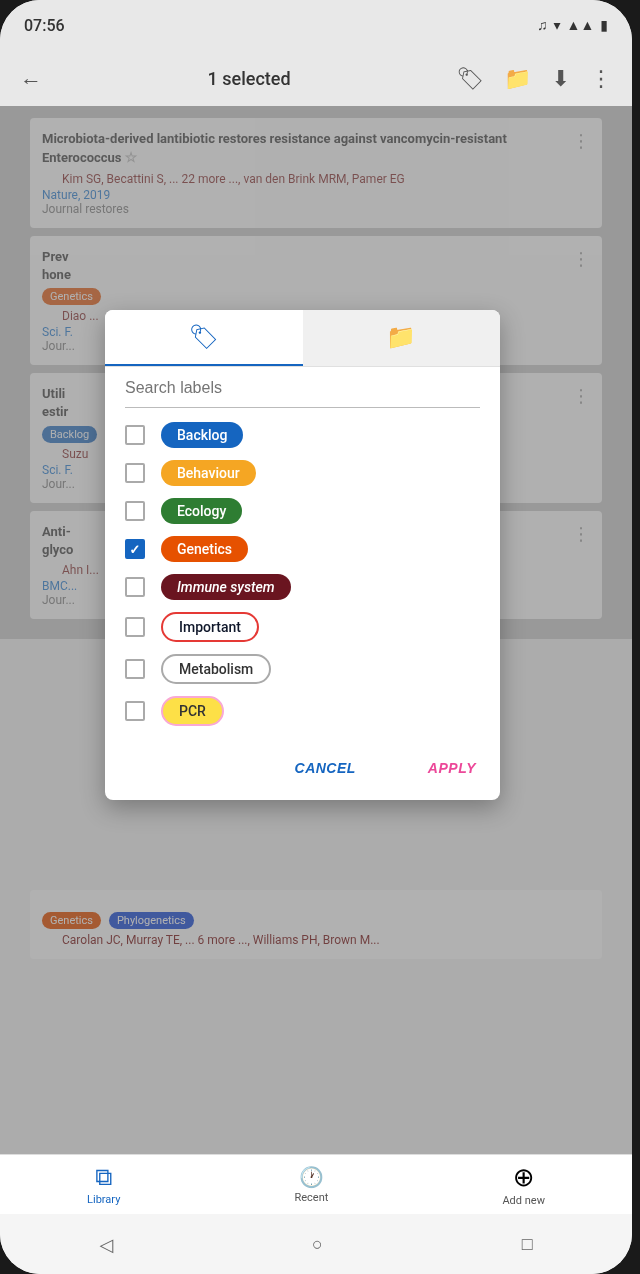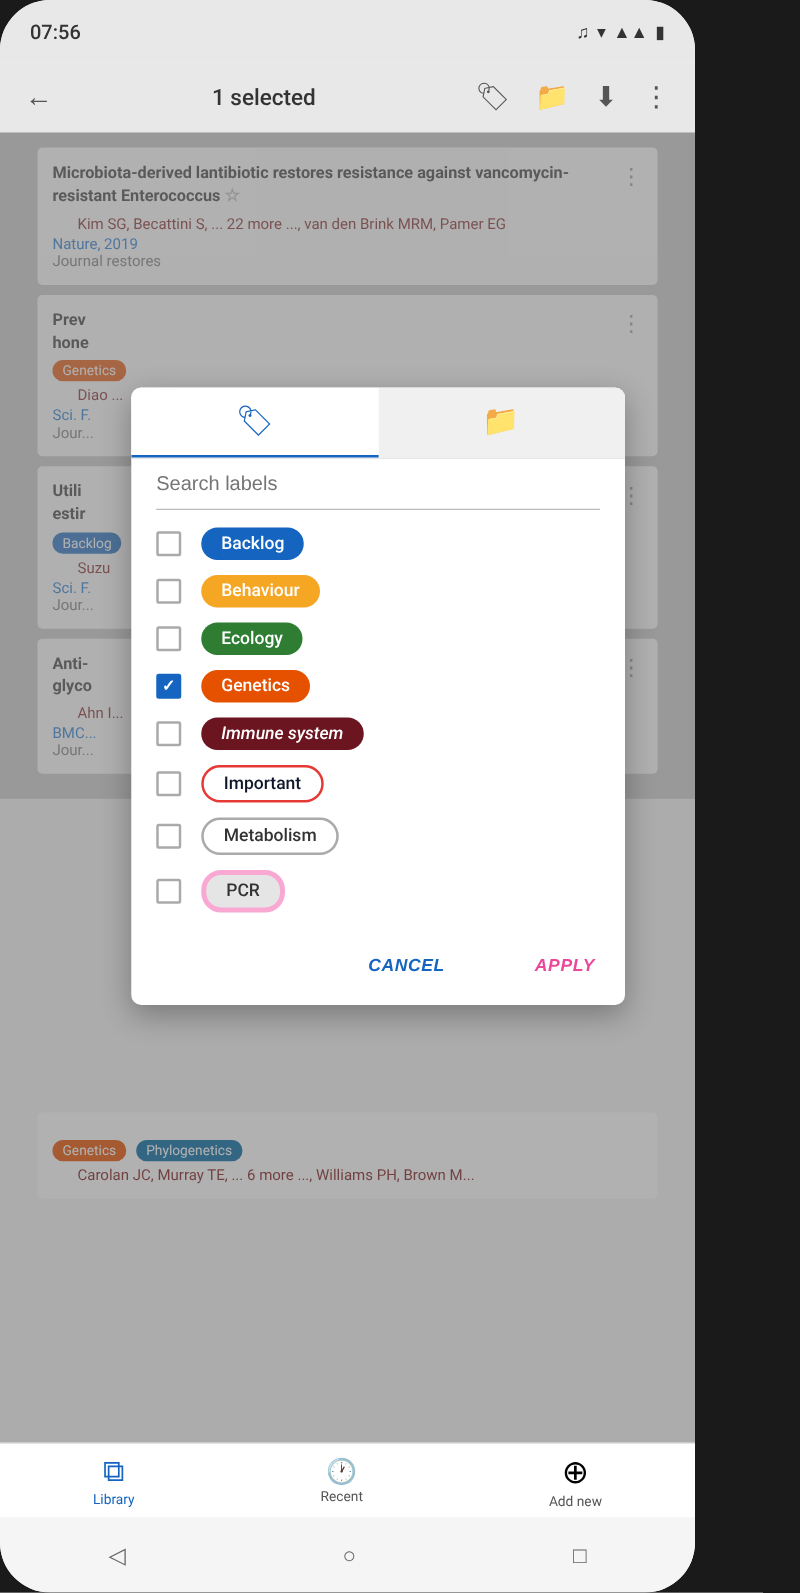--- a/index.html
+++ b/index.html
@@ -7,21 +7,21 @@
       width: 640px;
       height: 1274px;
       background: #1a1a1a;
       font-family: 'Roboto', Arial, sans-serif;
       overflow: hidden;
       position: relative;
     }
 
     
     .phone-shell {
-      width: 556px;
+      width: 632px;
       height: 1274px;
       background: #f5f5f5;
       border-radius: 40px;
       overflow: hidden;
       position: relative;
     }
 
     
     .status-bar {
       height: 50px;
@@ -219,23 +219,23 @@
       background: #fff;
       color: #0f172a;
       border: 2px solid #e53935;
     }
     .label-metabolism {
       background: #fff;
       color: #333;
       border: 2px solid #aaa;
     }
     .label-pcr {
-      background: #e5e5e5;
-      color: #333;
-      border: 4px solid #f9a8d4;
+      background: #fde047;
+      color: #333;
+      border: 2px solid #f9a8d4;
     }
 
     
     .dialog-actions {
       display: flex;
       justify-content: flex-end;
       padding: 12px 20px 16px;
       gap: 16px;
     }
     .dialog-btn {
@@ -374,21 +374,21 @@
       <div class="article-journal">BMC...</div>
       <div class="article-type">Jour...</div>
     </div>
   </div>
 
   <div class="dim-overlay"></div>
 
   <div style="position:absolute; top:890px; left:30px; right:30px; background:#fff; border-radius:4px; padding:12px; z-index:8;">
     <div style="margin-top:6px;">
       <span class="article-tag tag-genetics">Genetics</span>
-      <span class="article-tag tag-phylogenetics" style="background:#0369a1;">Phylogenetics</span>
+      <span class="article-tag tag-phylogenetics" style="background:#1d4ed8;">Phylogenetics</span>
     </div>
     <div class="article-authors">Carolan JC, Murray TE, ... 6 more ..., Williams PH, Brown M...</div>
   </div>
 
   <div class="bottom-nav">
     <div class="nav-item active">
       <span class="nav-icon">⧉</span>
       <span class="nav-label">Library</span>
     </div>
     <div class="nav-item">

